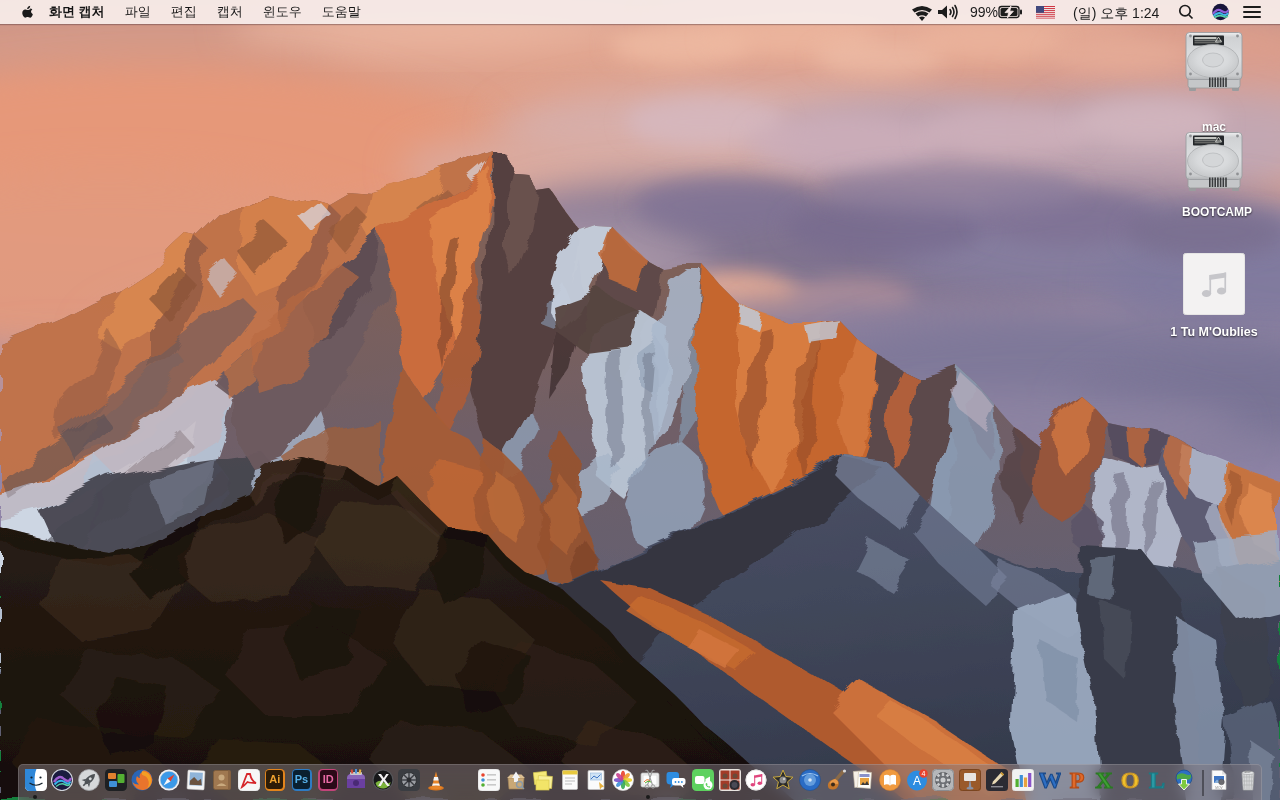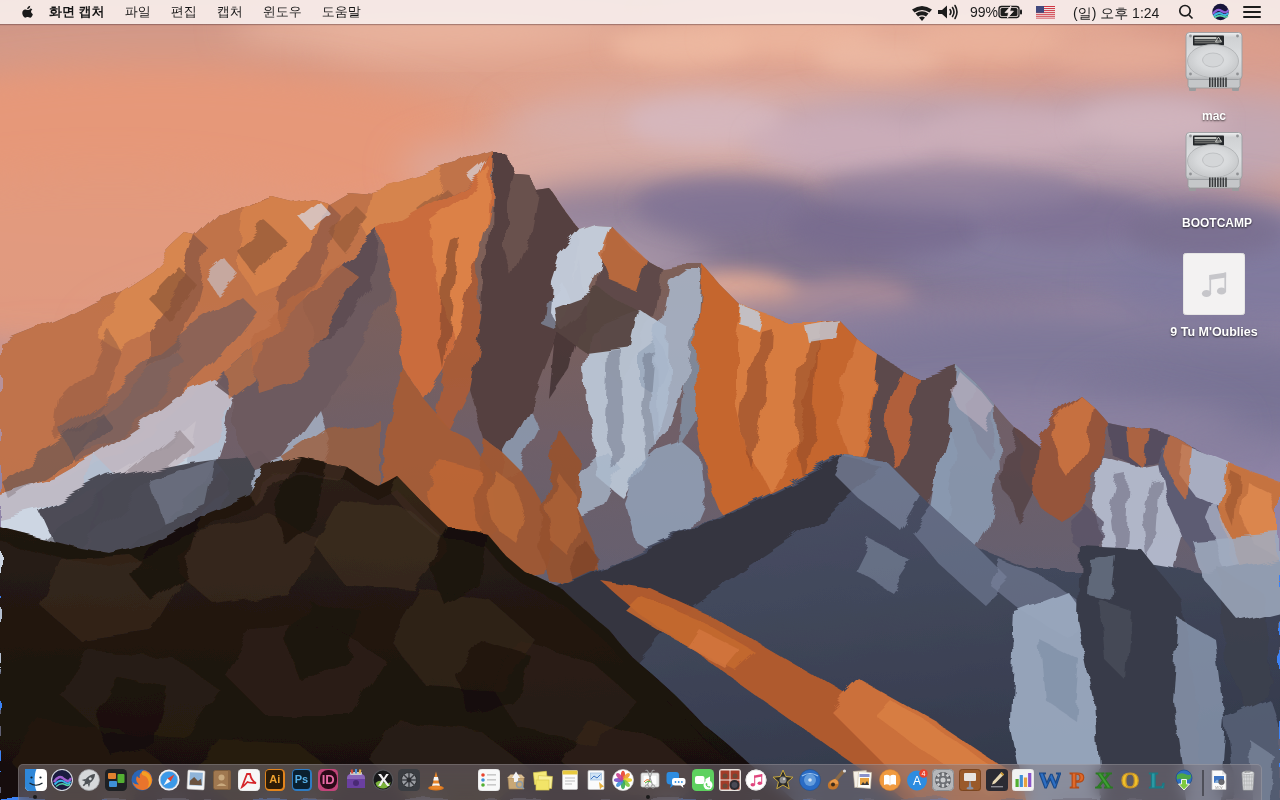--- a/index.html
+++ b/index.html
@@ -1,16 +1,16 @@
 <!DOCTYPE html>
 <html><head>
 <meta charset="utf-8">
 <style>
 html,body{margin:0;padding:0;width:1280px;height:800px;overflow:hidden;font-family:"Liberation Sans",sans-serif;}
-#stage{position:relative;width:1280px;height:800px;overflow:hidden;background:#3b82f6;}
+#stage{position:relative;width:1280px;height:800px;overflow:hidden;background:#15803d;}
 #wall{position:absolute;left:0;top:0;}
 #menubar{position:absolute;left:0;top:0;width:1280px;height:24px;background:rgba(246,233,230,0.97);box-shadow:0 1px 1px rgba(80,50,55,0.4);display:flex;align-items:center;font-size:13px;color:#151515;}
 .mleft{display:flex;align-items:center;height:24px;}
 .mitem{margin:0 10px;}
 #menubar .app{font-weight:bold;margin:0 10px 0 13px;}
 .mright{position:absolute;right:0;top:0;height:32px;}
 #dock{position:absolute;left:18px;top:764px;width:1244px;height:36px;background:rgba(128,120,128,0.5);border:1px solid rgba(255,255,255,0.15);border-bottom:none;border-radius:5px 5px 0 0;box-sizing:border-box;backdrop-filter:blur(8px);}
 .di{position:absolute;top:3.5px;width:20px;height:22px;}
 .dot{position:absolute;width:4px;height:4px;border-radius:2px;background:#1a1a1a;top:795px;}
 .deskicon{position:absolute;text-align:center;color:#fff;font-weight:bold;font-size:12px;text-shadow:0 1px 2px rgba(0,0,0,0.7);}
@@ -353,21 +353,21 @@
           <rect x="32.4" y="46.5" width="1.6" height="9.5"></rect>
           <rect x="35.1" y="46.5" width="1.6" height="9.5"></rect>
           <rect x="37.8" y="46.5" width="1.6" height="9.5"></rect>
           <rect x="40.5" y="46.5" width="1.6" height="9.5"></rect>
           <rect x="43.2" y="46.5" width="1.6" height="9.5"></rect>
         </g>
 <circle cx="8.5" cy="5" r="1.4" fill="#8f9194"></circle>
         <circle cx="55.5" cy="5" r="1.4" fill="#8f9194"></circle>
 <circle cx="8.5" cy="43" r="1.4" fill="#8f9194"></circle>
         <circle cx="55.5" cy="43" r="1.4" fill="#8f9194"></circle>
-</svg><div style="margin-top:5px">mac</div></div>
+</svg><div style="margin-top:16px">mac</div></div>
 <div class="deskicon" style="left:1182px;top:131px;width:64px;"><svg width="64" height="70" viewBox="0 0 64 70">
 <defs>
           <linearGradient id="dg2" x1="0" y1="0" x2="0" y2="1">
 <stop offset="0" stop-color="#f0f1f2"></stop>
             <stop offset="0.10" stop-color="#cfd1d3"></stop>
 <stop offset="0.55" stop-color="#dcdee0"></stop>
             <stop offset="0.92" stop-color="#c9cbcd"></stop>
 <stop offset="1" stop-color="#b2b4b6"></stop>
           </linearGradient>
 <radialGradient id="pg2" cx="0.5" cy="0.45" r="0.62">
@@ -395,31 +395,31 @@
           <rect x="32.4" y="46.5" width="1.6" height="9.5"></rect>
           <rect x="35.1" y="46.5" width="1.6" height="9.5"></rect>
           <rect x="37.8" y="46.5" width="1.6" height="9.5"></rect>
           <rect x="40.5" y="46.5" width="1.6" height="9.5"></rect>
           <rect x="43.2" y="46.5" width="1.6" height="9.5"></rect>
         </g>
 <circle cx="8.5" cy="5" r="1.4" fill="#8f9194"></circle>
         <circle cx="55.5" cy="5" r="1.4" fill="#8f9194"></circle>
 <circle cx="8.5" cy="43" r="1.4" fill="#8f9194"></circle>
         <circle cx="55.5" cy="43" r="1.4" fill="#8f9194"></circle>
-</svg><div style="margin-top:12px">BOOTCAMP</div></div>
+</svg><div style="margin-top:1px">BOOTCAMP</div></div>
 <div class="deskicon" style="left:1183px;top:253px;width:62px;"><svg width="62" height="62" viewBox="0 0 62 62">
 <rect x="0" y="0" width="62" height="62" rx="4" fill="#f3f2f2" stroke="#d8d8d8" stroke-width="1"></rect>
 <g fill="#c6c6ca">
 <ellipse cx="23.5" cy="40.5" rx="4.6" ry="3.6"></ellipse>
 <ellipse cx="38.5" cy="38" rx="4.6" ry="3.6"></ellipse>
 <rect x="26.4" y="22" width="1.7" height="19"></rect>
 <rect x="41.4" y="19.5" width="1.7" height="19"></rect>
 <polygon points="26.4,22 43.1,19.5 43.1,24.5 26.4,27"></polygon>
 </g>
-      </svg><div style="margin-top:7px;width:130px;margin-left:-34px;font-size:12.5px;">9 Tu M'Oublies</div></div>
+      </svg><div style="margin-top:7px;width:130px;margin-left:-34px;font-size:12.5px;">1 Tu M'Oublies</div></div>
 
 <div id="dock">
       <div class="di" style="left:5.5px;">
         <svg width="22" height="22" viewBox="0 0 22 22" style="position:absolute;left:0;top:0">
           <rect width="22" height="22" rx="4.5" fill="#fff"></rect>
 <path d="M0 0 h11.5 c-2.5 5 -2.5 17 0 22 H4.5 A4.5 4.5 0 0 1 0 17.5 Z" fill="#2f87d8"></path>
 <rect x="0" y="0" width="22" height="22" rx="4.5" fill="none"></rect>
 <circle cx="6.5" cy="8.5" r="1.1" fill="#14202a"></circle>
           <circle cx="15.5" cy="8.5" r="1.1" fill="#14202a"></circle>
 <path d="M4.5 14 Q11 18.5 17.5 14" stroke="#14202a" stroke-width="1.2" fill="none"></path>
@@ -498,21 +498,21 @@
           <div style="position:absolute;inset:1.5px;border-radius:3px;background:#2d1c07;color:#f0a32f;font-size:11px;font-weight:bold;text-align:center;line-height:19px;">Ai</div>
         </div>
       </div>
 <div class="di" style="left:272.5px;text-decoration:underline;">
         <div style="position:absolute;inset:0;border-radius:4.5px;background:#2e7cc4;">
           <div style="position:absolute;inset:1.5px;border-radius:3px;background:#0a2030;color:#57b0e8;font-size:11px;font-weight:bold;text-align:center;line-height:19px;">Ps</div>
         </div>
       </div>
 <div class="di" style="left:299.2px;">
         <div style="position:absolute;inset:0;border-radius:4.5px;background:#c2447a;">
-          <div style="position:absolute;inset:1.5px;border-radius:8px;background:#2b0a18;color:#e86aa5;font-size:13px;font-weight:bold;text-align:center;line-height:19px;">ID</div>
+          <div style="position:absolute;inset:1.5px;border-radius:3px;background:#2b0a18;color:#e86aa5;font-size:11px;font-weight:bold;text-align:center;line-height:19px;">ID</div>
         </div>
       </div>
 <div class="di" style="left:325.9px;">
         <svg width="22" height="22" viewBox="0 0 22 22" style="position:absolute;left:0;top:0">
           <path d="M2 9 Q2 4 11 4 Q20 4 20 9 L20 19 L2 19 Z" fill="#6a3fa0"></path>
 <path d="M2 9 Q2 4 11 4 Q20 4 20 9 L20 10 L2 10 Z" fill="#8a65b8"></path>
 <rect x="5" y="3" width="12" height="3" rx="1" fill="#c9c9ce"></rect>
 <rect x="6" y="0.5" width="2" height="4" fill="#d64a3a" transform="rotate(-12 7 2.5)"></rect>
 <rect x="10" y="0" width="2" height="4.5" fill="#4a8fd6"></rect>
 <rect x="14" y="0.5" width="2" height="4" fill="#e8b13f" transform="rotate(10 15 2.5)"></rect>

